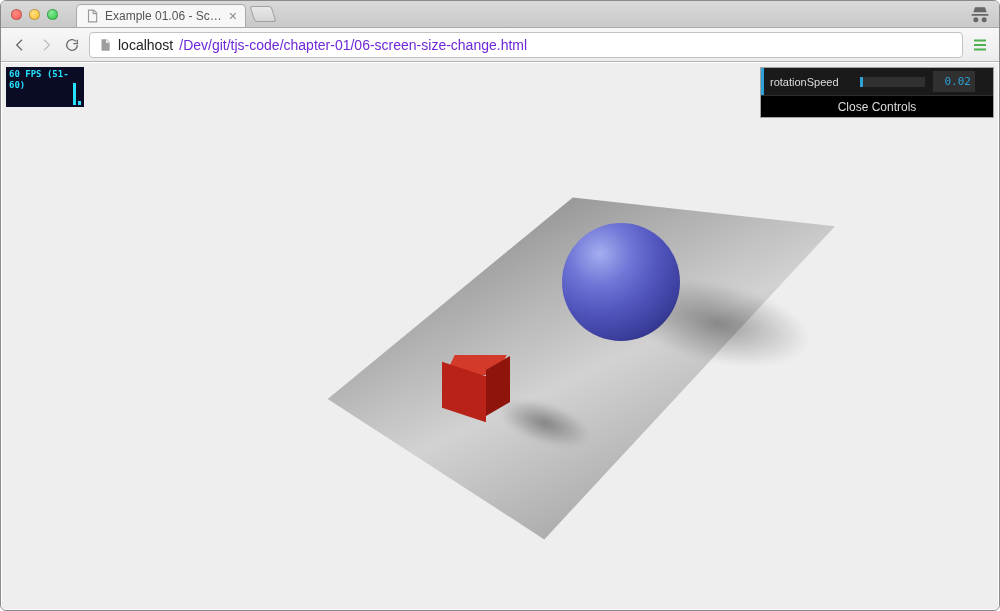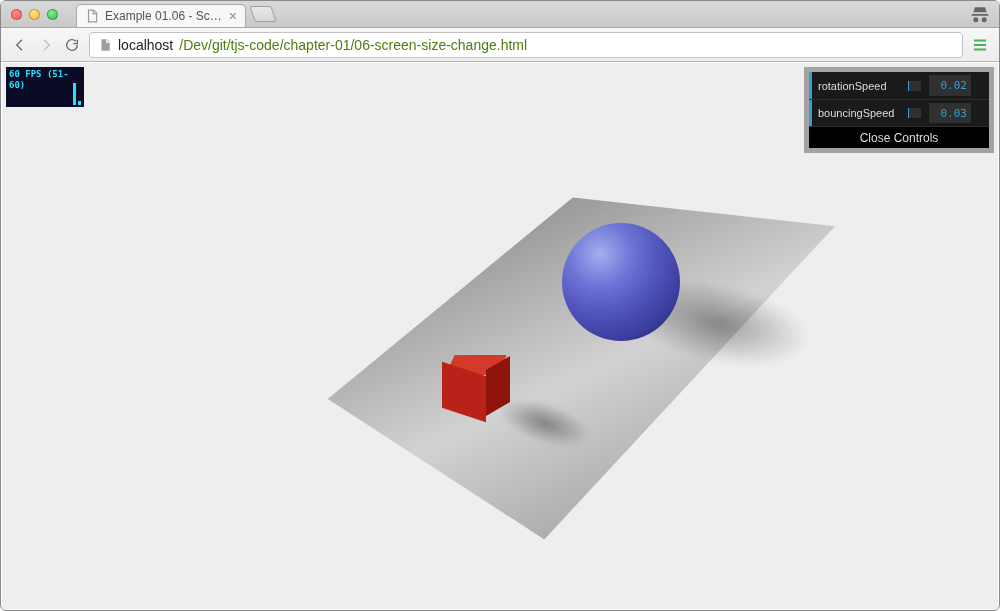--- a/index.html
+++ b/index.html
@@ -61,21 +61,21 @@
   .omnibox {
     flex: 1; height: 26px;
     border: 1px solid #c2c2c2; border-radius: 4px;
     background: #fff;
     display: flex; align-items: center; gap: 6px;
     padding: 0 8px;
     font-size: 14px; color: #333;
   }
   .omnibox svg.page { width: 14px; height: 14px; fill: #9e9e9e; }
   .omnibox .host { color: #222; }
-  .omnibox .path { color: #4d7c0f; }
+  .omnibox .path { color: #6d28d9; }
   .menu-btn svg { width: 18px; height: 18px; stroke: #4caf50; stroke-width: 2.5; }
 
   .viewport {
     position: absolute; left: 1px; right: 1px; top: 62px; bottom: 1px;
     background: #eeeeee;
     padding-left: 40px;
   }
 
   
   .stats {
@@ -85,22 +85,22 @@
     color: #27e1ff;
     font: 9px/11px Menlo, Consolas, monospace;
     padding: 2px 3px;
   }
   .stats .l1 b { font-weight: 700; }
   .stats .bars { position: absolute; bottom: 2px; left: 3px; right: 3px; height: 22px; display: flex; align-items: flex-end; justify-content: flex-end; gap: 2px; }
   .stats .bar { width: 3px; background: #27e1ff; }
 
   
   .gui {
-    position: absolute; right: 4px; top: 4px; width: 190px;
-    background: #1a1a1a; border: 5px solid #a3a3a3;
+    position: absolute; right: 4px; top: 4px; width: 234px;
+    background: #1a1a1a; border: 1px solid #a3a3a3;
     font-size: 11px; color: #ddd;
   }
   .gui .row { display: flex; align-items: stretch; border-top: 1px solid #2d2d2d; height: 27px; }
   .gui .row:first-child { border-top: none; }
   .gui .side { width: 3px; background: #2FA1D6; }
   .gui .lbl { flex: 0 0 92px; padding: 0 6px; display: flex; align-items: center; color: #ddd; }
   .gui .slider-wrap { flex: 1; display: flex; align-items: center; padding: 0 4px; }
   .gui .slider { position: relative; height: 10px; flex: 1; background: #303030; }
   .gui .slider .fill { position: absolute; left: 0; top: 0; bottom: 0; background: #2FA1D6; }
   .gui .nbox {
@@ -218,28 +218,18 @@
           <div class="row">
             <div class="side"></div>
             <div class="lbl">rotationSpeed</div>
             <div class="slider-wrap">
               <div class="slider">
                 <div class="fill" style="width:4%"></div>
               </div>
             </div>
             <input class="nbox" value="0.02" style="">
           </div>
-          <div class="row">
-            <div class="side"></div>
-            <div class="lbl">bouncingSpeed</div>
-            <div class="slider-wrap">
-              <div class="slider">
-                <div class="fill" style="width:6%"></div>
-              </div>
-            </div>
-            <input class="nbox" value="0.03" style="">
-          </div>
         </div>
       <div class="closebar">Close Controls</div>
     </div>
   </div>
 
 </div>
 
 </body></html>

